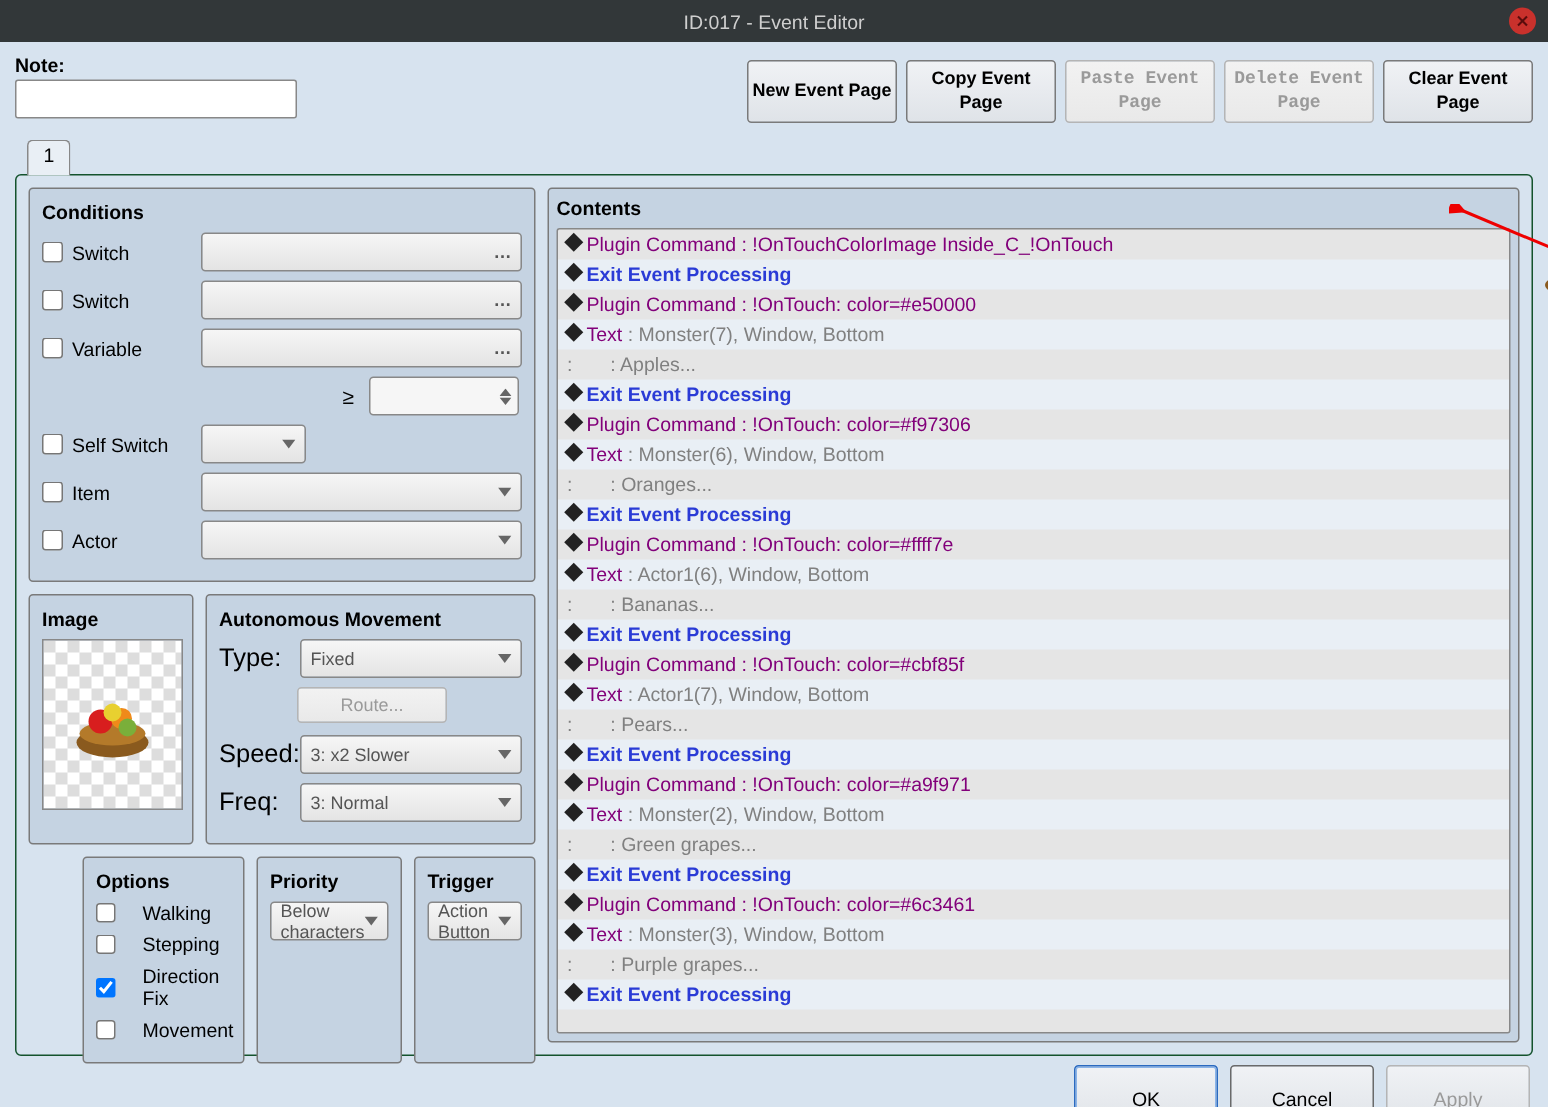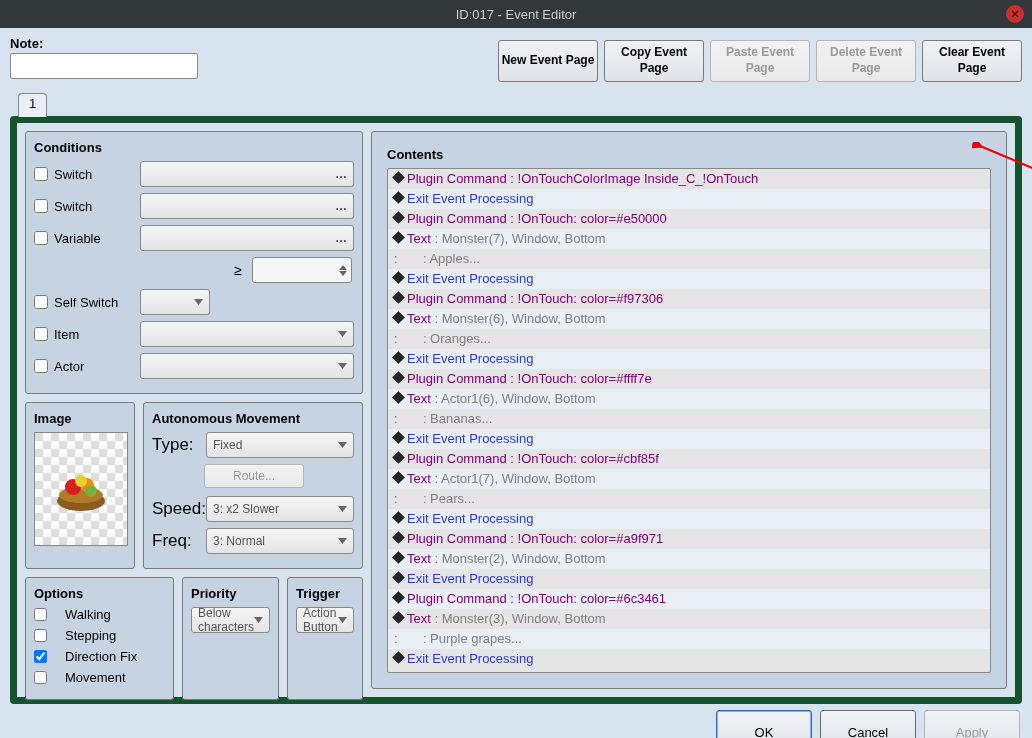--- a/index.html
+++ b/index.html
@@ -11,26 +11,26 @@
 .close-btn svg { width: 8px; height: 8px; }
 
 .toprow { display: flex; padding: 8px 10px 0 10px; gap: 12px; }
 .field { display: flex; flex-direction: column; }
 .field label { font-size: 13px; font-weight: bold; margin-bottom: 2px; }
 .textinput { height: 26px; border: 1px solid #888; background: #fff; padding: 0 6px; font-size: 13px; width: 188px; border-radius: 2px; }
 .textinput.note { width: 188px; }
 
 .btn-row { display: flex; gap: 6px; margin-left: auto; margin-top: 4px; }
 .bigbtn { width: 100px; height: 42px; background: linear-gradient(#f0f2f5, #dfe3e8); border: 1px solid #7a7a7a; border-radius: 3px; font-size: 12px; font-weight: bold; text-align: center; line-height: 1.3; display: flex; align-items: center; justify-content: center; cursor: pointer; }
-.bigbtn:disabled, .bigbtn.disabled { color: #9a9a9a; border-color: #b5b5b5; background: linear-gradient(#f2f2f2, #e9e9e9); cursor: default; }
+.bigbtn:disabled, .bigbtn.disabled { color: #9a9a9a; border-color: #b5b5b5; background: linear-gradient(#f2f2f2, #e9e9e9); cursor: default; font-family: Liberation Mono, monospace; }
 
 .tabbar { margin: 10px 10px 0 18px; height: 24px; display: flex; }
 .tab { border: 1px solid #888; border-bottom: none; border-radius: 4px 4px 0 0; padding: 2px 10px; font-size: 13px; background: #e9eff5; position: relative; top: 1px; }
 
-.mainframe { margin: 0 10px 0 10px; border: 7px solid #14532d; border-radius: 4px; background: #d7e3ef; padding: 8px; display: flex; gap: 8px; height: 588px; }
+.mainframe { margin: 0 10px 0 10px; border: 1px solid #14532d; border-radius: 4px; background: #d7e3ef; padding: 8px; display: flex; gap: 8px; height: 588px; }
 
 .leftcol { width: 338px; display: flex; flex-direction: column; gap: 8px; }
 .rightcol { flex: 1; display: flex; flex-direction: column; }
 
 .panel { border: 1px solid #7a7a7a; border-radius: 3px; background: #c5d3e2; padding: 8px; }
 .panel-title { font-size: 13px; font-weight: bold; margin-bottom: 6px; }
 
 .cond-row { display: flex; align-items: center; gap: 6px; margin-bottom: 6px; height: 26px; }
 .cond-row input[type=checkbox] { width: 14px; height: 14px; }
 .cond-label { font-size: 13px; width: 80px; }
@@ -46,31 +46,31 @@
 .midrow { display: flex; gap: 8px; }
 .imgpanel { width: 110px; }
 .checker { width: 94px; height: 114px; background: repeating-conic-gradient(#fff 0 25%, #ddd 0 50%) 0 0/16px 16px; border: 1px solid #888; margin: 2px 0; display:flex; align-items:center; justify-content:center; }
 .automove { flex: 1; }
 .am-row { display: flex; align-items: center; gap: 6px; margin-bottom: 6px; }
 .am-label { font-size: 17px; width: 48px; }
 .dd.am { flex: 1; }
 .route-btn { width: 100px; height: 24px; margin-left: 52px; border: 1px solid #b5b5b5; background: linear-gradient(#f2f2f2,#e9e9e9); border-radius: 3px; font-size: 12px; color: #9a9a9a; cursor: default; }
 
 .lowrow { display: flex; gap: 8px; }
-.options { width: 149px; }
+.options { width: 108px; margin-left: 36px; }
 .options .opt { display: flex; align-items: center; gap: 18px; font-size: 13px; margin-bottom: 6px; }
 .prigrp { flex: 1; display: flex; flex-direction: row; gap: 8px; }
 
-.contents-panel { border: 1px solid #7a7a7a; border-radius: 3px; background: #c5d3e2; padding: 15px; flex: 1; display: flex; flex-direction: column; position: relative; justify-content: space-between; }
+.contents-panel { border: 1px solid #7a7a7a; border-radius: 3px; background: #c5d3e2; padding: 5px; flex: 1; display: flex; flex-direction: column; position: relative; justify-content: space-between; }
 .cont-list { flex: 1; background: #e5e5e5; border: 1px solid #888; border-radius: 2px; overflow-y: auto; font-family: "Consolas","Courier New",monospace; font-size: 13px; line-height: 20px; position: relative; }
 .line { padding: 0 6px; white-space: pre; }
 .line:nth-child(even) { background: #e9eff5; }
 .diamond { display:inline-block; width: 9px; height: 9px; background: #222; transform: rotate(45deg); margin-right: 4px; position: relative; top: -1px; }
 .t-purple { color: #82007a; }
-.t-blue { color: #2a3bd6; }
+.t-blue { color: #2a3bd6; font-weight: bold; }
 .t-grey { color: #808080; }
 
 .arrow { position: absolute; top: 10px; left: 600px; pointer-events: none; }
 .fruit { position: absolute; top: 36px; left: 662px; width: 40px; height: 36px; pointer-events: none; }
 
 .bottombar { display: flex; justify-content: flex-end; gap: 8px; padding: 6px 12px; }
 .stdbtn { width: 96px; height: 44px; border: 1px solid #6a6a6a; border-radius: 3px; background: linear-gradient(#f0f2f5,#dfe3e8); font-size: 13px; cursor: pointer; }
 .stdbtn.primary { border: 1px solid #2a6ac0; box-shadow: inset 0 0 0 1px #8ab4e8; }
 .stdbtn.disabled { color: #9a9a9a; border-color: #b5b5b5; cursor: default; }
 
@@ -293,20 +293,21 @@
           <div class="line"><span class="diamond"></span><span class="t-purple">Plugin Command : !OnTouch: color=#ffff7e</span></div>
           <div class="line"><span class="diamond"></span><span class="t-purple">Text</span><span class="t-grey"> : Actor1(6), Window, Bottom</span></div>
           <div class="line"><span class="t-grey">:       : Bananas...</span></div>
           <div class="line"><span class="diamond"></span><span class="t-blue">Exit Event Processing</span></div>
           <div class="line"><span class="diamond"></span><span class="t-purple">Plugin Command : !OnTouch: color=#cbf85f</span></div>
           <div class="line"><span class="diamond"></span><span class="t-purple">Text</span><span class="t-grey"> : Actor1(7), Window, Bottom</span></div>
           <div class="line"><span class="t-grey">:       : Pears...</span></div>
           <div class="line"><span class="diamond"></span><span class="t-blue">Exit Event Processing</span></div>
           <div class="line"><span class="diamond"></span><span class="t-purple">Plugin Command : !OnTouch: color=#a9f971</span></div>
           <div class="line"><span class="diamond"></span><span class="t-purple">Text</span><span class="t-grey"> : Monster(2), Window, Bottom</span></div>
+          <div class="line"><span class="t-grey">:       : Green grapes...</span></div>
           <div class="line"><span class="diamond"></span><span class="t-blue">Exit Event Processing</span></div>
           <div class="line"><span class="diamond"></span><span class="t-purple">Plugin Command : !OnTouch: color=#6c3461</span></div>
           <div class="line"><span class="diamond"></span><span class="t-purple">Text</span><span class="t-grey"> : Monster(3), Window, Bottom</span></div>
           <div class="line"><span class="t-grey">:       : Purple grapes...</span></div>
           <div class="line"><span class="diamond"></span><span class="t-blue">Exit Event Processing</span></div>
         </div>
       <svg class="arrow" width="80" height="36">
         <defs>
             <marker id="ah" markerWidth="8" markerHeight="8" refX="2" refY="3" orient="auto">
               <path d="M6 0 L0 3 L6 6 Z" fill="#e00"></path>

